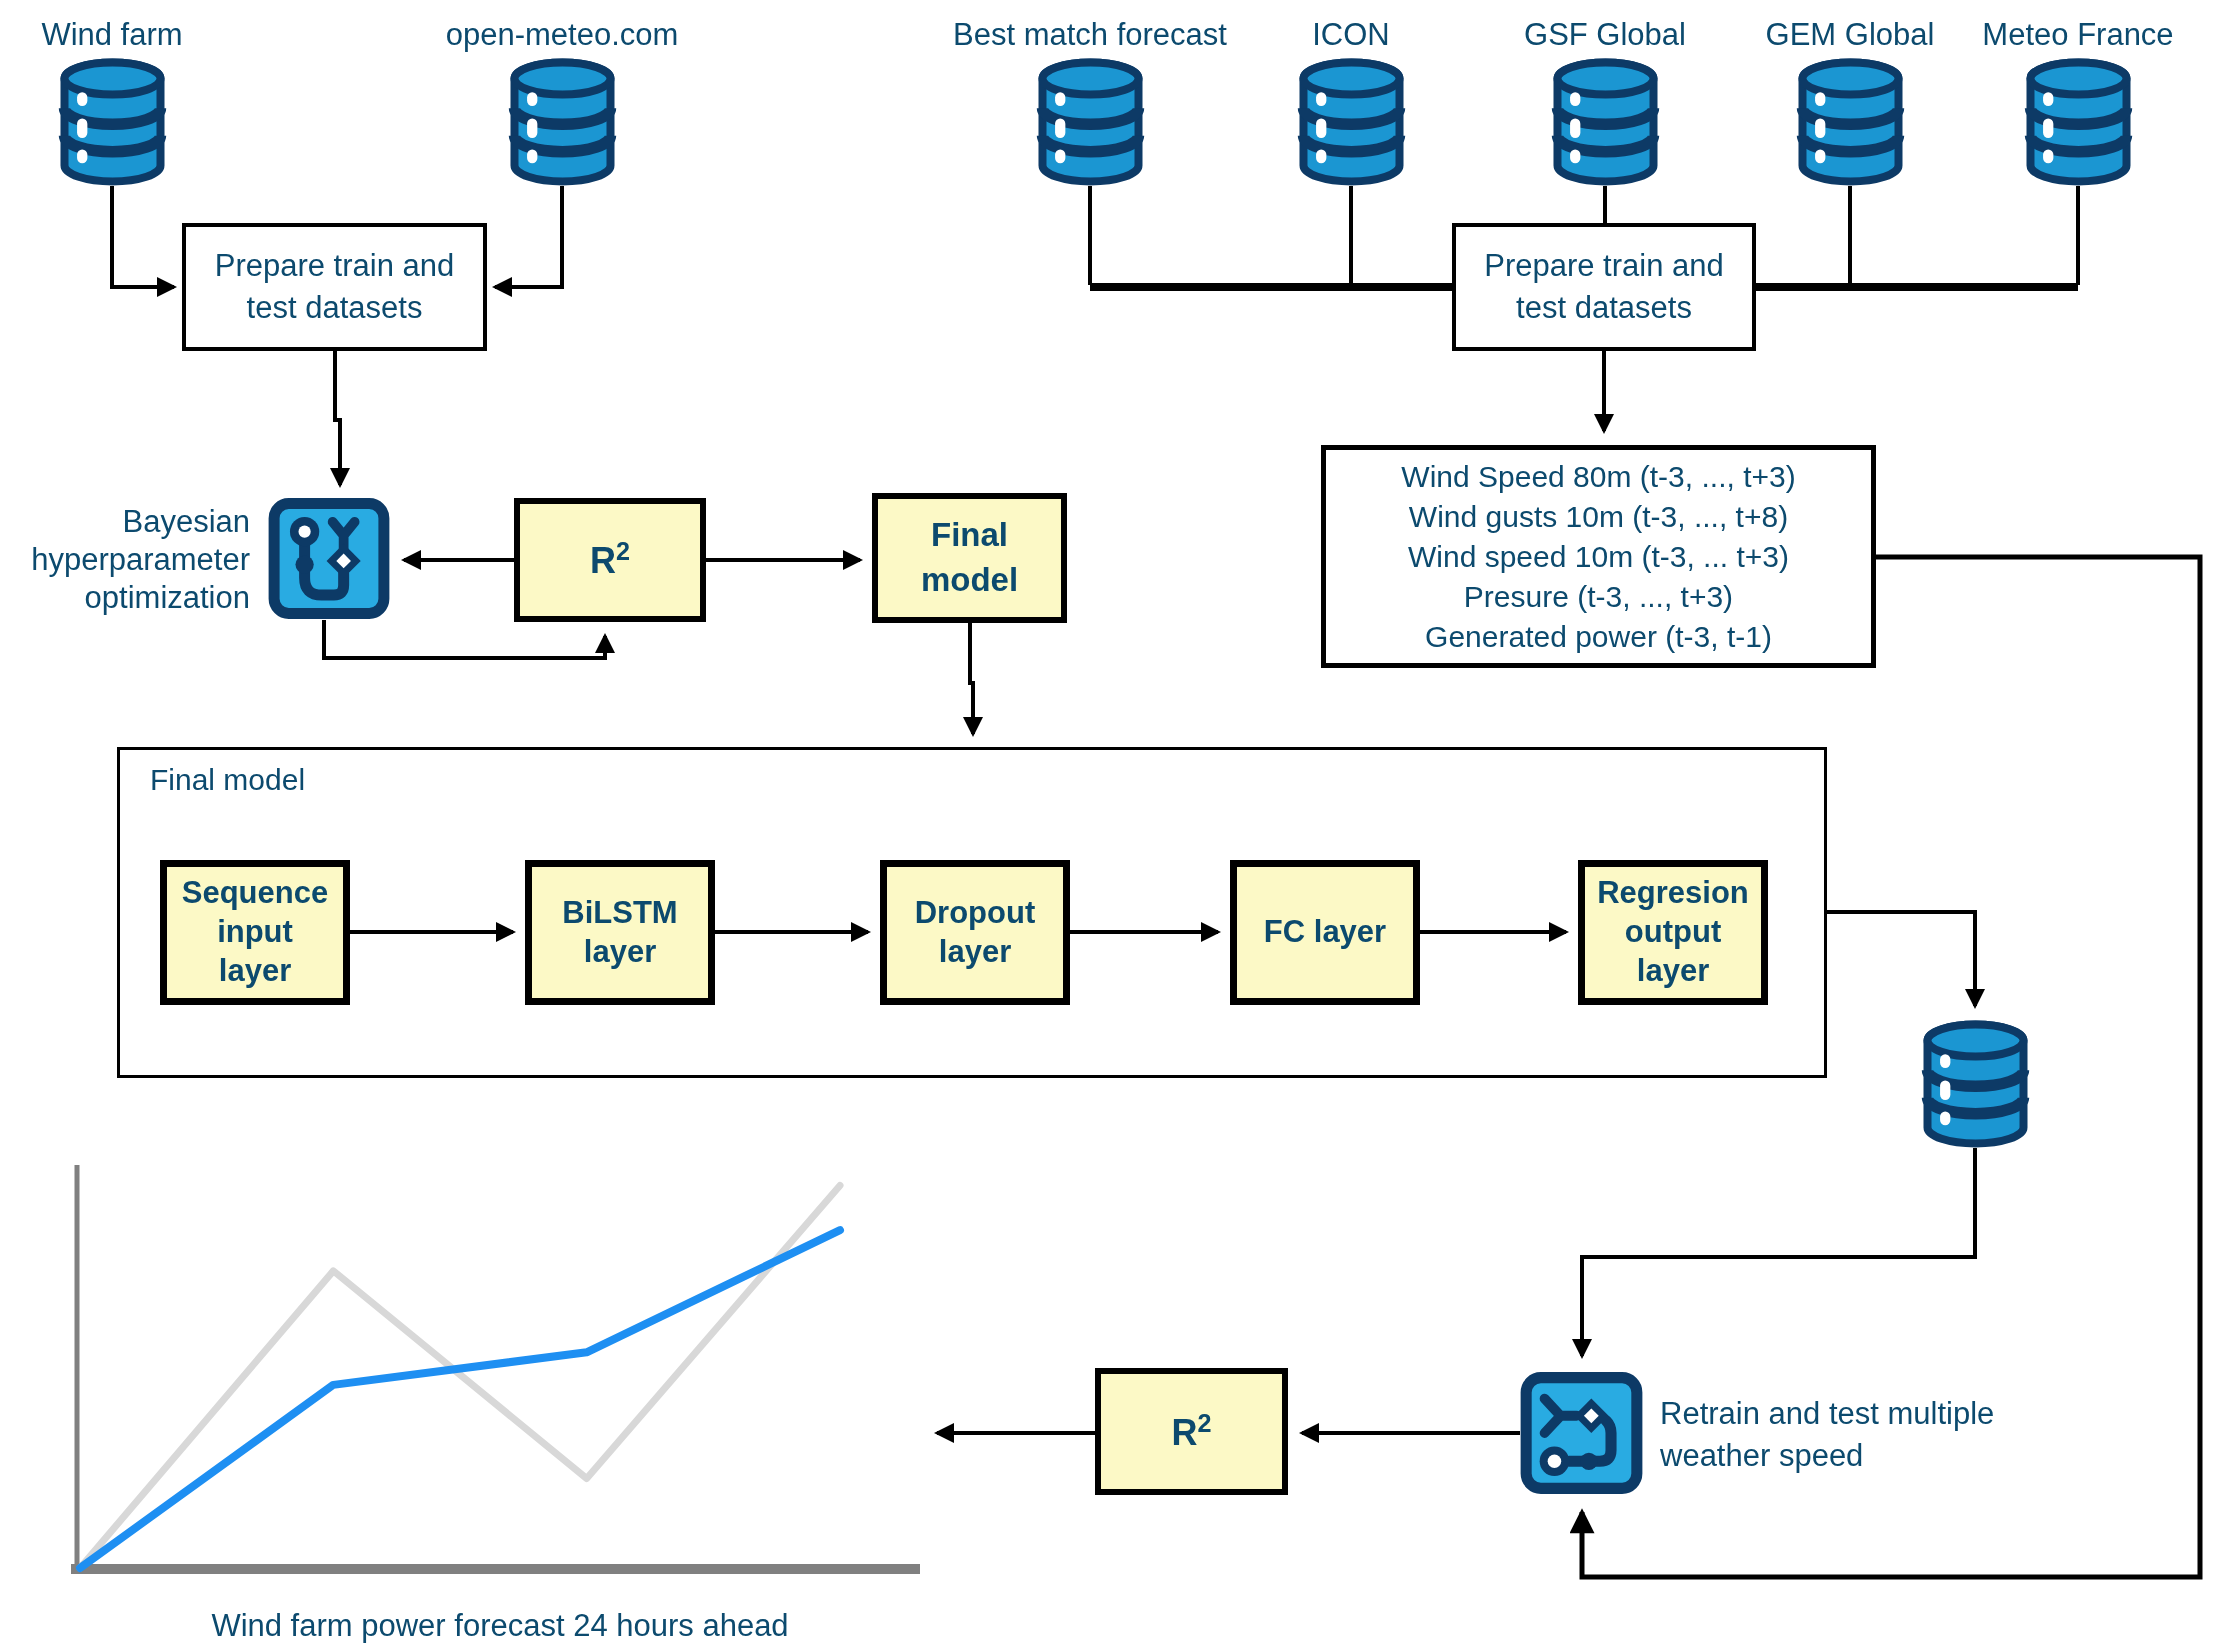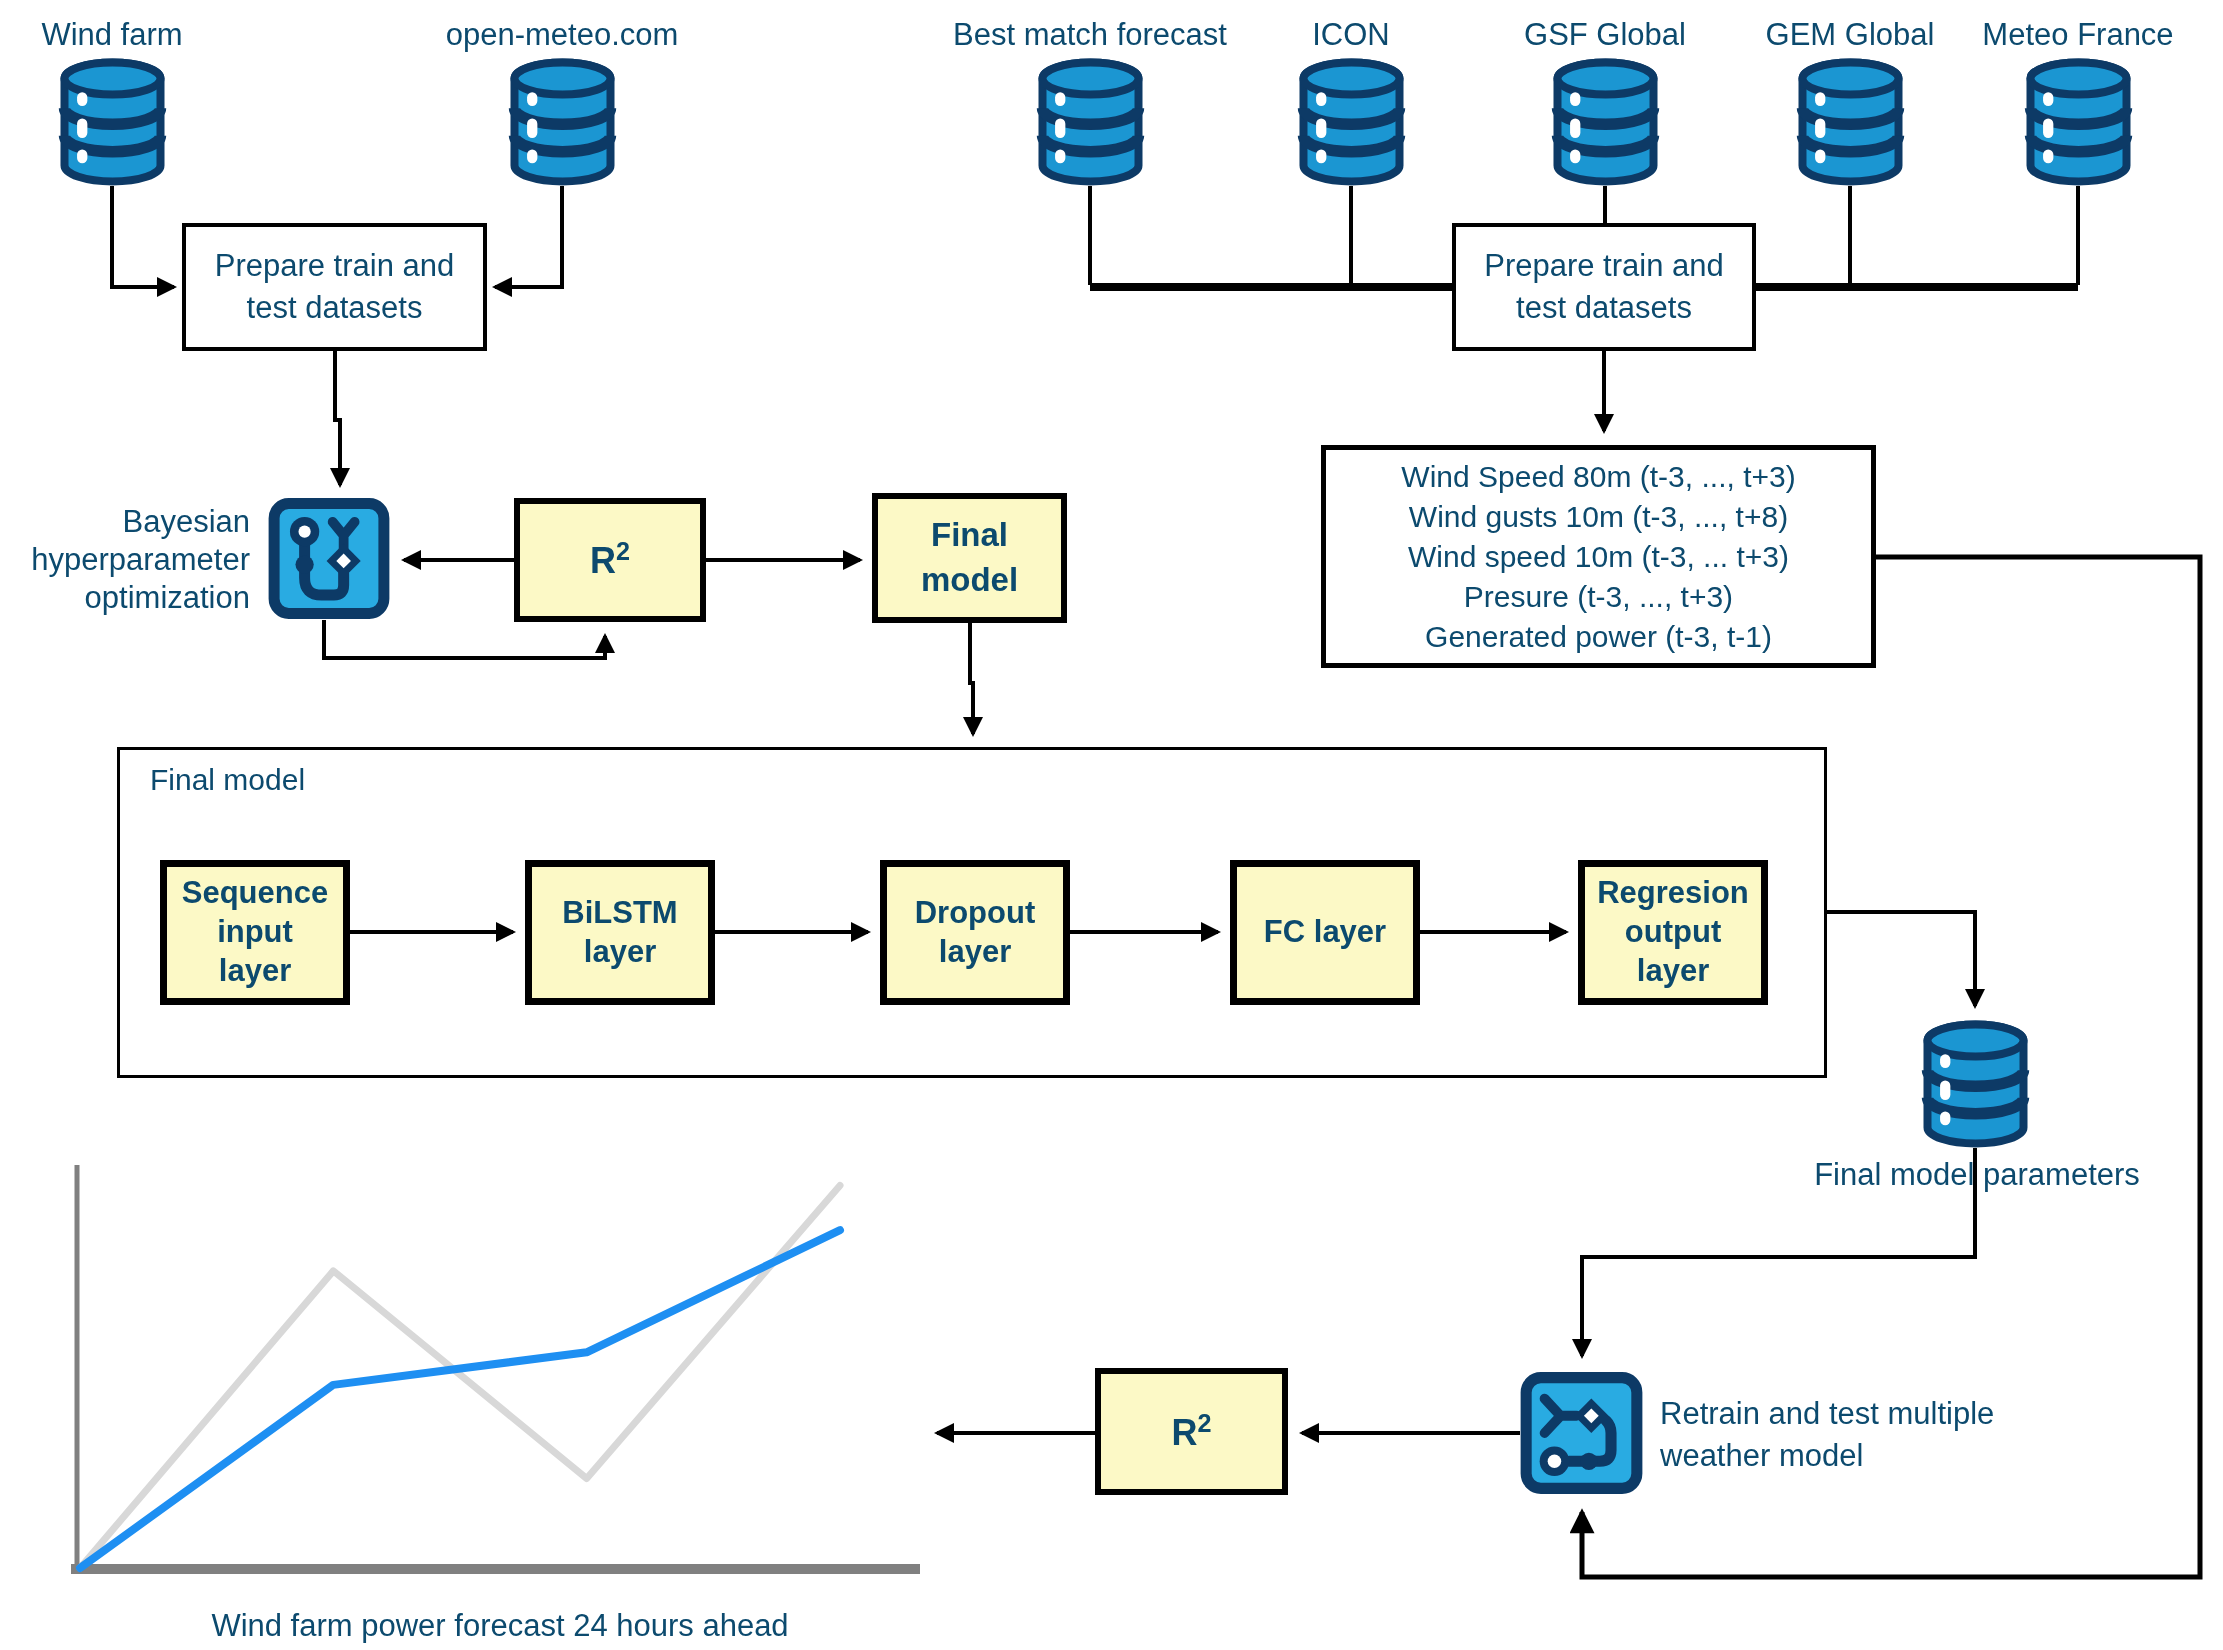--- a/index.html
+++ b/index.html
@@ -176,23 +176,22 @@
 
   <svg class="layer" viewBox="0 0 2223 1650" style="pointer-events:none">
     <g stroke="#000" stroke-width="4" fill="none">
       <path d="M350,932 H513" marker-end="url(#arw)"></path>
       <path d="M715,932 H868" marker-end="url(#arw)"></path>
       <path d="M1070,932 H1218" marker-end="url(#arw)"></path>
       <path d="M1420,932 H1566" marker-end="url(#arw)"></path>
     </g>
   </svg>
 
-  <div class="lbl" style="left:1777px;top:1156px;width:400px">Final model parameters</div>
 
-  <div class="lbl wrap" style="left:1660px;top:1393px;width:380px;text-align:left;line-height:42px;white-space:normal">Retrain and test multiple weather model</div>
+  <div class="lbl wrap" style="left:1660px;top:1393px;width:380px;text-align:left;line-height:42px;white-space:normal">Retrain and test multiple weather speed</div>
 
   <div class="box ybox" style="left:1095px;top:1368px;width:193px;height:127px">
     <div class="r2"><span>R</span><sup>2</sup></div>
   </div>
 
   <div class="lbl" style="left:150px;top:1607px;width:700px">Wind farm power forecast 24 hours ahead</div>
 
 </div>
 
 </body></html>

